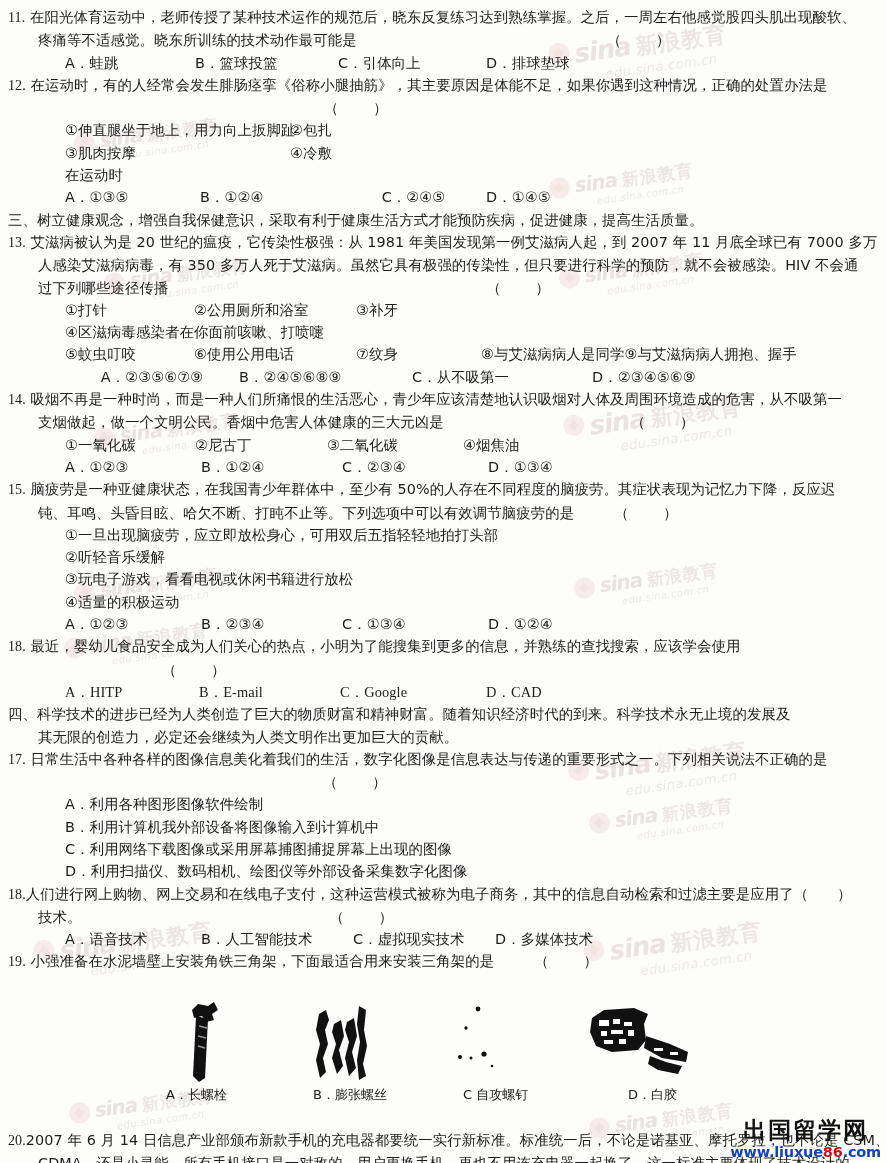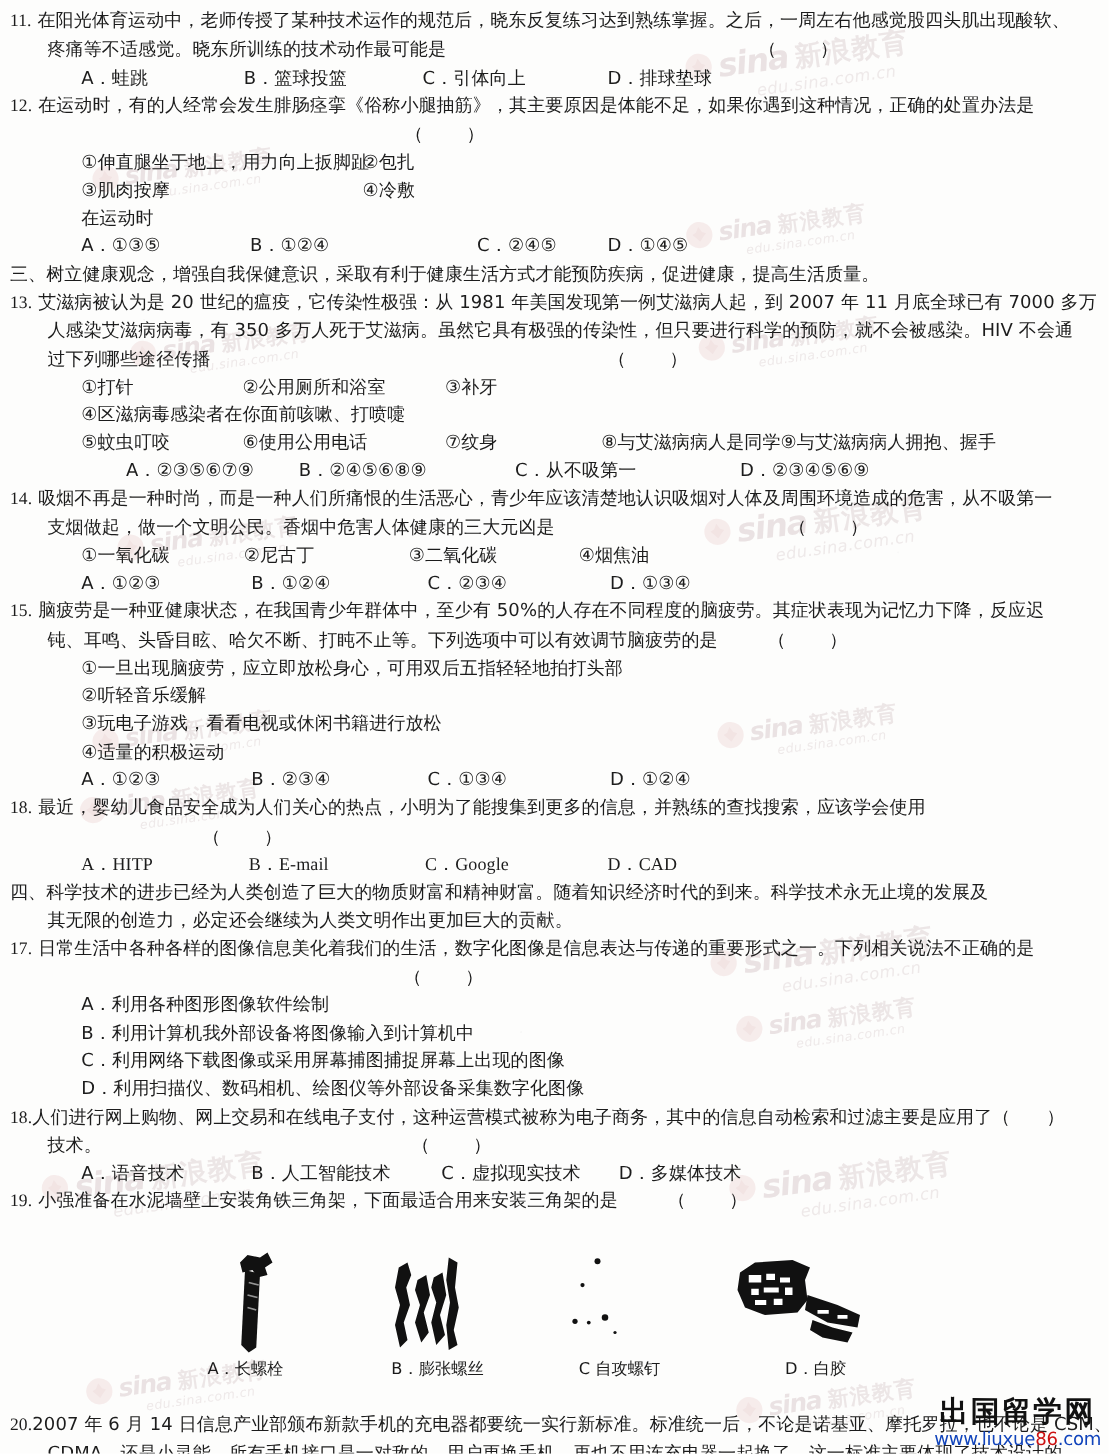--- a/index.html
+++ b/index.html
@@ -170,21 +170,21 @@
   .site-logo .cn {
     font-size: 23px;
     font-weight: bold;
     color: #111;
     letter-spacing: 2px;
   }
   .site-logo .url {
     margin-top: 3px;
     font-family: "DejaVu Sans", sans-serif;
     font-size: 14.5px;
-    font-weight: normal;
+    font-weight: bold;
     color: #1144bb;
     letter-spacing: -0.2px;
   }
   .site-logo .url .hl { color: #cc1111; }
 </style>
 </head>
 <body>
 
 <div id="page">
 

